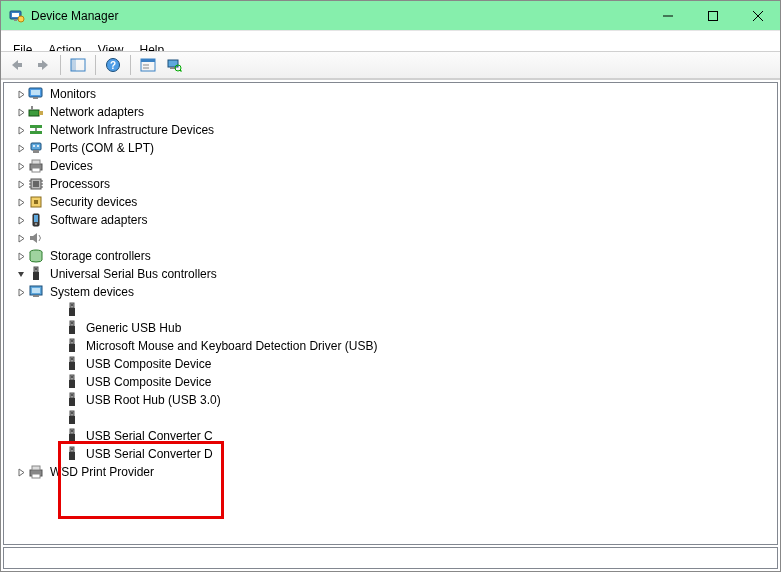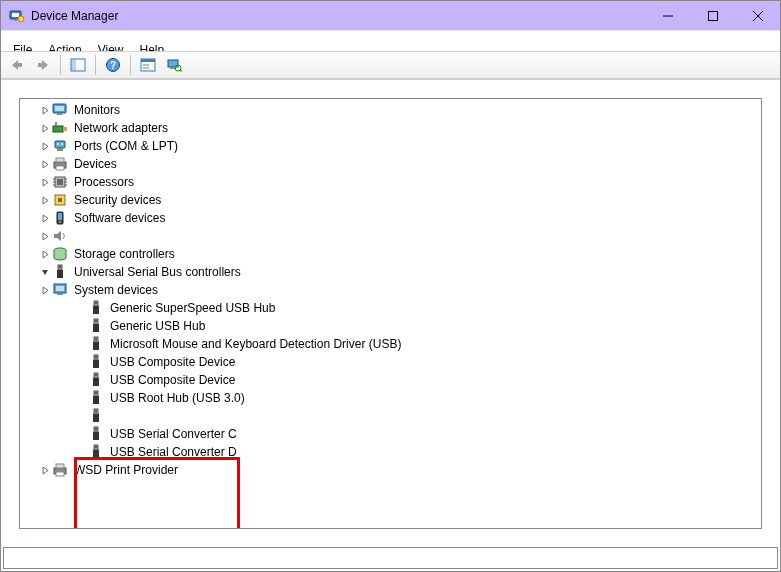--- a/index.html
+++ b/index.html
@@ -15,21 +15,21 @@
     flex-direction: column;
     overflow: hidden;
   }
 
   
   .titlebar {
     height: 30px;
     display: flex;
     align-items: center;
     padding: 0 0 0 8px;
-    background: #c4b5fd;
+    background: #86efac;
     border-bottom: 1px solid #e5e5e5;
   }
   .titlebar .icon { width: 16px; height: 16px; margin-right: 6px; }
   .titlebar .title { flex: 1; font-size: 12px; }
   .win-controls { display: flex; }
   .win-btn {
     width: 45px; height: 29px;
     display: flex; align-items: center; justify-content: center;
     font-family: "Segoe UI Symbol", sans-serif;
     font-size: 10px;
@@ -67,24 +67,24 @@
   .content-wrap {
     flex: 1;
     display: flex;
     border-top: 1px solid #d0d0d0;
     overflow: hidden;
   }
   .tree-pane {
     flex: 1;
     background: #fff;
     border: 1px solid #828790;
-    margin: 18px;
+    margin: 2px;
     overflow-y: scroll;
     overflow-x: hidden;
-    padding: 2px 8px;
+    padding: 2px 0;
     position: relative;
   }
   .status-pane {
     height: 22px;
     border-top: 1px solid #d0d0d0;
     margin: 0 2px 2px 2px;
     border: 1px solid #828790;
     background: #fff;
   }
 
@@ -244,20 +244,35 @@
           <span class="label">Network adapters</span>
         </div>
         <div class="node lvl1">
           <span class="caret">
             <svg width="9" height="9">
               <path d="M2 1 L7 4.5 L2 8 Z" fill="none" stroke="#6a6a6a"></path>
             </svg>
           </span>
           <span class="icon">
             <svg width="16" height="16">
+              <rect x="2" y="3" width="12" height="3" fill="#3c9b3c"></rect>
+              <rect x="2" y="9" width="12" height="3" fill="#3c9b3c"></rect>
+              <line x1="8" y1="6" x2="8" y2="9" stroke="#888" stroke-width="2"></line>
+            </svg>
+          </span>
+          <span class="label">Network Infrastructure Devices</span>
+        </div>
+        <div class="node lvl1">
+          <span class="caret">
+            <svg width="9" height="9">
+              <path d="M2 1 L7 4.5 L2 8 Z" fill="none" stroke="#6a6a6a"></path>
+            </svg>
+          </span>
+          <span class="icon">
+            <svg width="16" height="16">
               <rect x="3" y="3" width="10" height="7" rx="1" fill="#5fa8dd" stroke="#1a4e7a"></rect>
               <circle cx="6" cy="6" r="1" fill="#fff"></circle>
               <circle cx="10" cy="6" r="1" fill="#fff"></circle>
               <rect x="5" y="10" width="6" height="3" fill="#888"></rect>
             </svg>
           </span>
           <span class="label">Ports (COM &amp; LPT)</span>
         </div>
         <div class="node lvl1">
           <span class="caret">
@@ -314,21 +329,21 @@
               <path d="M2 1 L7 4.5 L2 8 Z" fill="none" stroke="#6a6a6a"></path>
             </svg>
           </span>
           <span class="icon">
             <svg width="16" height="16">
               <rect x="5" y="2" width="6" height="12" rx="1" fill="#444" stroke="#222"></rect>
               <rect x="6" y="3" width="4" height="7" fill="#5fa8dd"></rect>
               <circle cx="8" cy="12" r="1" fill="#aaa"></circle>
             </svg>
           </span>
-          <span class="label">Software devices</span>
+          <span class="label">Software adapters</span>
         </div>
         <div class="node lvl1">
           <span class="caret">
             <svg width="9" height="9">
               <path d="M2 1 L7 4.5 L2 8 Z" fill="none" stroke="#6a6a6a"></path>
             </svg>
           </span>
           <span class="icon">
             <svg width="16" height="16">
               <path d="M2 6 L5 6 L9 3 L9 13 L5 10 L2 10 Z" fill="#888"></path>
@@ -382,21 +397,20 @@
         </div>
         <div class="node lvl2">
           <span class="caret none"></span>
           <span class="icon">
             <svg width="16" height="16">
               <rect x="6" y="1" width="4" height="5" fill="#999" stroke="#555"></rect>
               <rect x="5" y="6" width="6" height="8" fill="#333"></rect>
               <rect x="7" y="2" width="2" height="2" fill="#555"></rect>
             </svg>
           </span>
-          <span class="label">Generic SuperSpeed USB Hub</span>
         </div>
         <div class="node lvl2">
           <span class="caret none"></span>
           <span class="icon">
             <svg width="16" height="16">
               <rect x="6" y="1" width="4" height="5" fill="#999" stroke="#555"></rect>
               <rect x="5" y="6" width="6" height="8" fill="#333"></rect>
               <rect x="7" y="2" width="2" height="2" fill="#555"></rect>
             </svg>
           </span>

